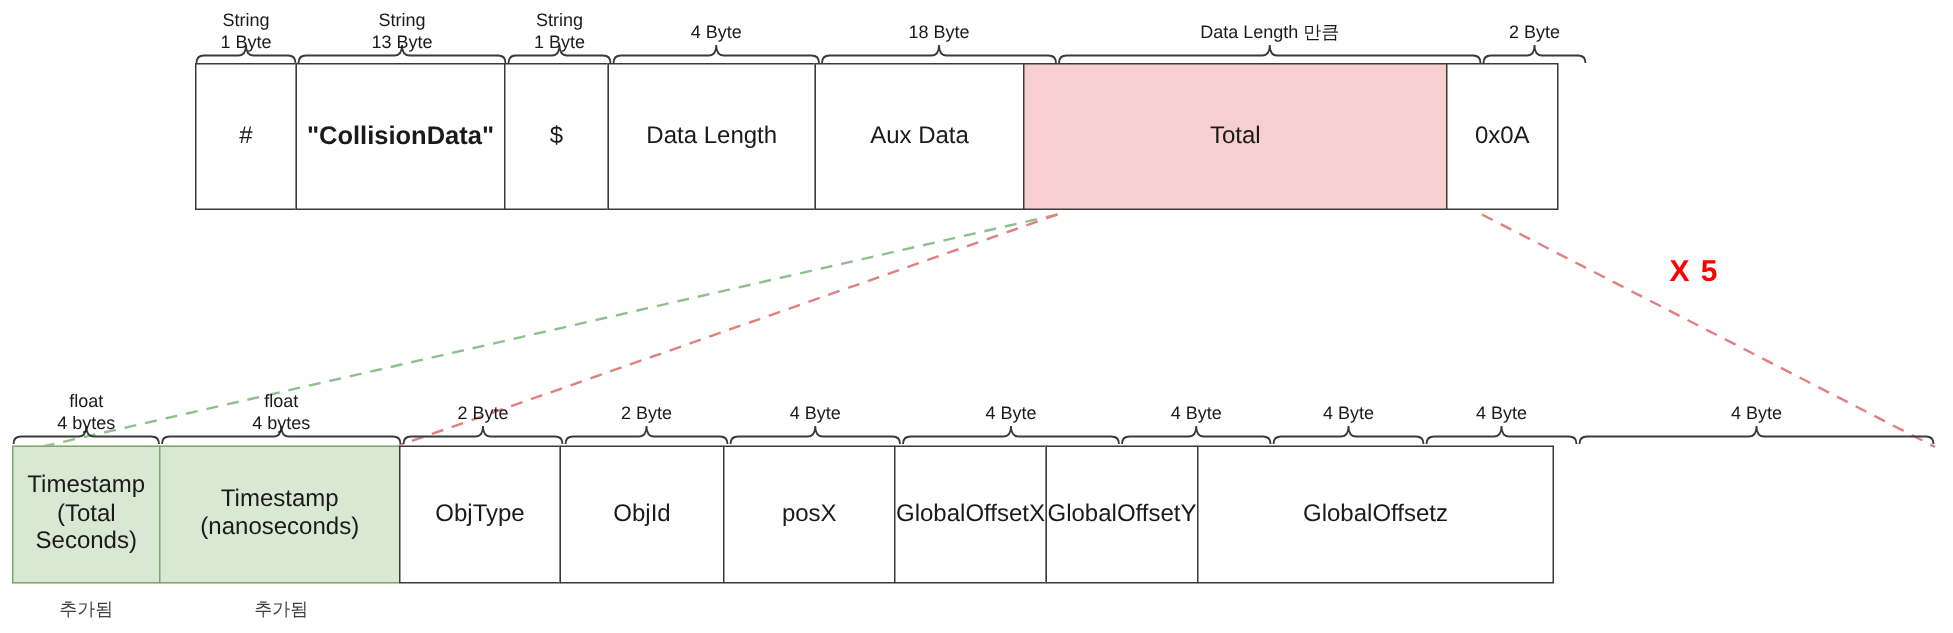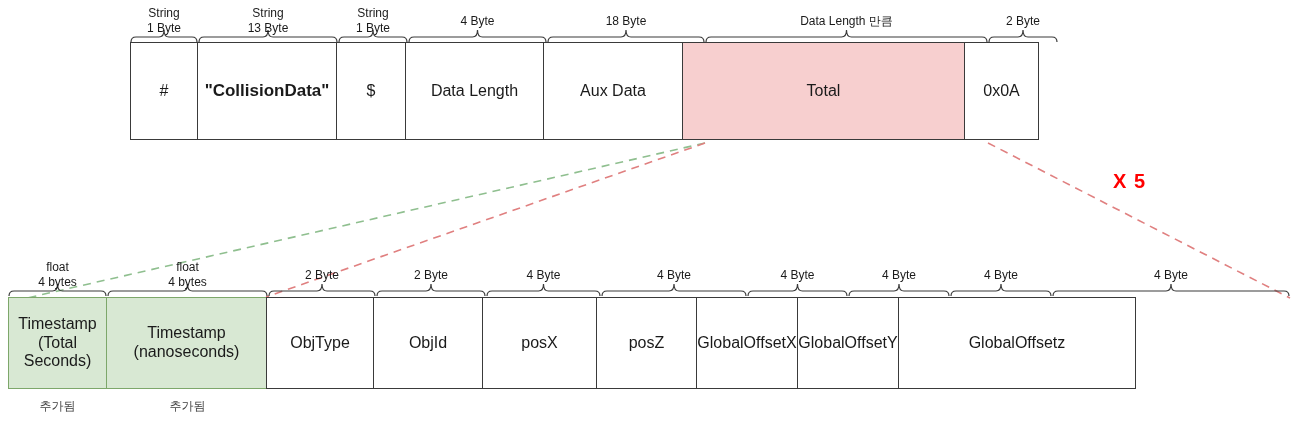--- a/index.html
+++ b/index.html
@@ -249,23 +249,20 @@
       </div>
       <div class="cell" style="width: 108px;">
         <span class="cell-text">ObjType</span>
       </div>
       <div class="cell" style="width: 110px;">
         <span class="cell-text">ObjId</span>
       </div>
       <div class="cell" style="width: 115px;">
         <span class="cell-text">posX</span>
       </div>
-      <div class="cell" style="width: 101px;">
-        <span class="cell-text">posZ</span>
-      </div>
       <div class="cell" style="width: 102px;">
         <span class="cell-text">GlobalOffsetX</span>
       </div>
       <div class="cell" style="width: 102px;">
         <span class="cell-text">GlobalOffsetY</span>
       </div>
       <div class="cell" style="width: 238px;">
         <span class="cell-text">GlobalOffsetz</span>
       </div>
     </div>

